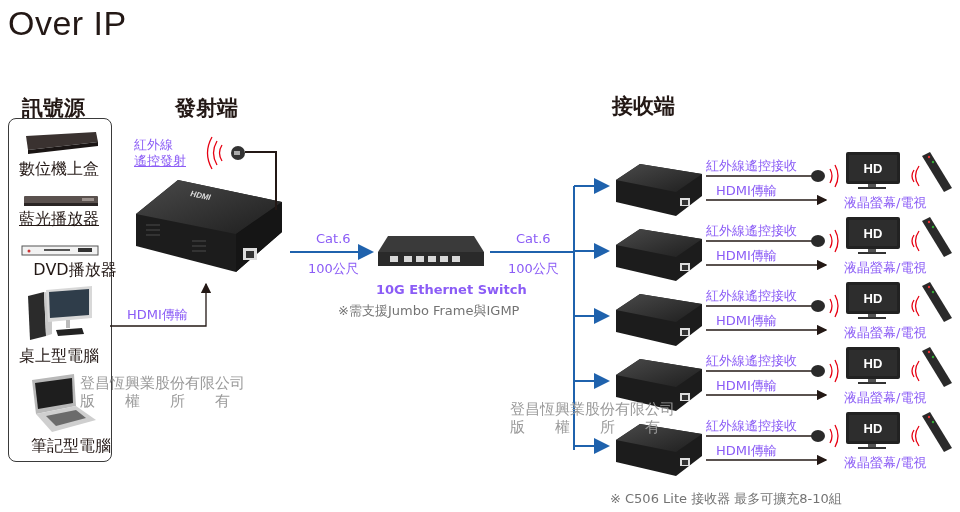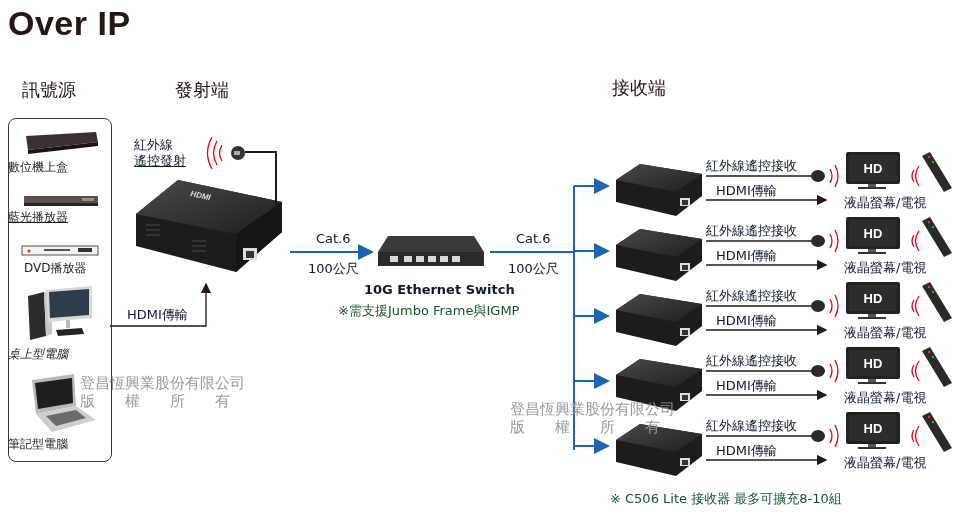--- a/index.html
+++ b/index.html
@@ -1,27 +1,27 @@
 <!DOCTYPE html>
 <html><head>
 <meta charset="utf-8">
 <style>
   html, body { margin:0; padding:0; background:#ffffff; }
   body { width:960px; height:512px; position:relative; overflow:hidden;
          font-family:"DejaVu Sans", sans-serif; color:#231815; }
   .abs { position:absolute; }
-  .title { left:8px; top:4px; font-family:"Liberation Sans", sans-serif; font-weight:bold; font-size:34px; color:#231815; letter-spacing:0.5px; }
-  .section { font-weight:normal; font-size:18px; color:#231815; }
-  .lbl { font-size:13px; color:#0f172a; white-space:nowrap; }
-  .red { color:#14532d; }
+  .title { left:8px; top:4px; font-family:"Liberation Sans", sans-serif; font-weight:normal; font-size:34px; color:#231815; letter-spacing:0.5px; }
+  .section { font-weight:bold; font-size:21px; color:#231815;margin-top:16px; }
+  .lbl { font-size:13px; color:#8b5cf6; white-space:nowrap; }
+  .red { color:#737373; }
   .wm { font-size:15px; color:#9a9a9a; white-space:nowrap; }
   .src-box { left:8px; top:118px; width:102px; height:342px; border:1.5px solid #3a3a3a; border-radius:8px; }
-  .src-label { font-size:12px; width:102px; text-align:left; }
+  .src-label { font-size:16px; width:102px; text-align:center; }
   svg { position:absolute; left:0; top:0; }
-  .bold { font-weight:bold; }
+  .bold { font-weight:bold;margin-left:12px; }
 </style>
 </head>
 <body>
 
 <div class="abs title">Over IP</div>
 <div class="abs section" style="left:22px;top:78px;">訊號源</div>
 <div class="abs section" style="left:175px;top:78px;">發射端</div>
 <div class="abs section" style="left:612px;top:76px;">接收端</div>
 
 <div class="abs src-box"></div>
@@ -282,22 +282,22 @@
           <circle cx="929" cy="417" r="1.2" fill="#e33"></circle>
           <circle cx="933" cy="422" r="1.2" fill="#3a3"></circle>
         </g>
       </g>
     </g>
 </svg>
 
 <div class="abs src-label" style="left:8px;top:159px;">數位機上盒</div>
 <div class="abs src-label" style="left:8px;top:209px;text-decoration:underline;">藍光播放器</div>
 <div class="abs src-label" style="left:24px;top:260px;">DVD播放器</div>
-<div class="abs src-label" style="left:8px;top:346px;font-style:italic;">桌上型電腦</div>
-<div class="abs src-label" style="left:8px;top:436px;">筆記型電腦</div>
+<div class="abs src-label" style="left:8px;top:346px;">桌上型電腦</div>
+<div class="abs src-label" style="left:8px;top:436px;padding-left:12px;">筆記型電腦</div>
 
 <div class="abs lbl" style="left:134px;top:136px;">紅外線</div>
 <div class="abs lbl" style="left:134px;top:152px;text-decoration:underline;">遙控發射</div>
 <div class="abs lbl" style="left:127px;top:306px;">HDMI傳輸</div>
 
 <div class="abs lbl" style="left:316px;top:231px;">Cat.6</div>
 <div class="abs lbl" style="left:308px;top:260px;">100公尺</div>
 <div class="abs lbl" style="left:516px;top:231px;">Cat.6</div>
 <div class="abs lbl" style="left:508px;top:260px;">100公尺</div>
 

